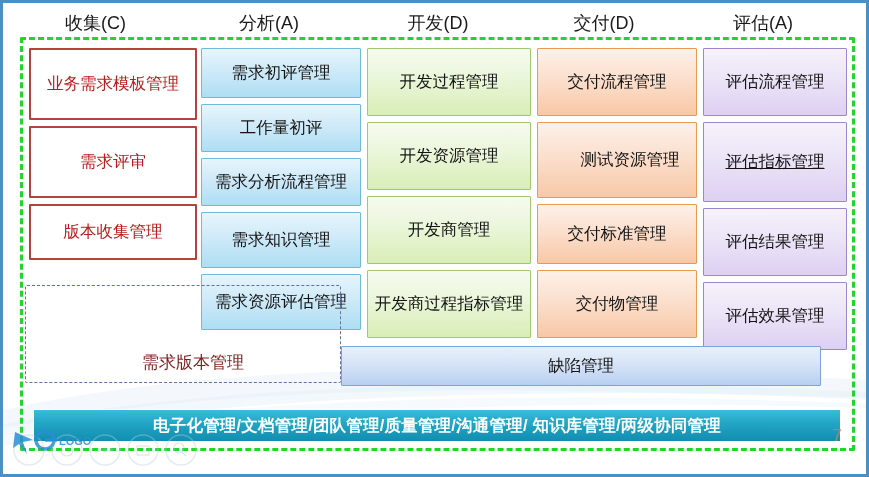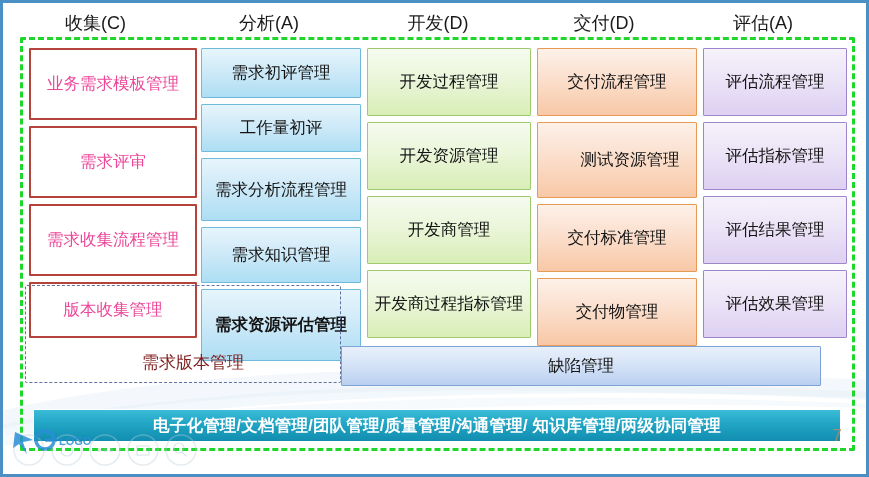--- a/index.html
+++ b/index.html
@@ -93,21 +93,21 @@
     line-height: 1.2;
     margin-bottom: 6px;
     padding: 2px 4px;
     border-radius: 1px;
   }
 
   
   .cell.red {
     background: #ffffff;
     border: 2.5px solid #b4433c;
-    color: #ec4899;
+    color: #b91c1c;
   }
   
   .cell.blue {
     background: linear-gradient(to bottom, #e7f5fc 0%, #cfeaf8 45%, #addef3 100%);
     border: 1.5px solid #6fb9da;
   }
   
   .cell.green {
     background: linear-gradient(to bottom, #f6fbef 0%, #eaf6da 45%, #d8eeb6 100%);
     border: 1.5px solid #9fc96a;
@@ -218,45 +218,44 @@
     <div class="col-head c4">交付(D)</div>
     <div class="col-head c5">评估(A)</div>
   </div>
 
   <div id="green-frame"></div>
 
   <div id="grid">
     <div class="column col1">
         <div class="cell red" style="height: 72px;">业务需求模板管理</div>
         <div class="cell red" style="height: 72px;">需求评审</div>
-        <div class="cell red" style="height: 72px;">需求收集流程管理</div>
         <div class="cell red" style="height: 56px;">版本收集管理</div>
       </div>
     <div class="column col2">
         <div class="cell blue" style="height: 50px;">需求初评管理</div>
         <div class="cell blue" style="height: 48px;">工作量初评</div>
-        <div class="cell blue" style="height: 63px;">需求分析流程管理</div>
+        <div class="cell blue" style="height: 48px;">需求分析流程管理</div>
         <div class="cell blue" style="height: 56px;">需求知识管理</div>
-        <div class="cell blue" style="height: 72px; font-weight: bold;">需求资源评估管理</div>
+        <div class="cell blue" style="height: 56px;">需求资源评估管理</div>
       </div>
     <div class="column col3">
         <div class="cell green" style="height: 68px;">开发过程管理</div>
         <div class="cell green" style="height: 68px;">开发资源管理</div>
         <div class="cell green" style="height: 68px;">开发商管理</div>
         <div class="cell green" style="height: 68px;">开发商过程指标管理</div>
       </div>
     <div class="column col4">
         <div class="cell orange" style="height: 68px;">交付流程管理</div>
         <div class="cell orange" style="height: 76px; padding-left: 30px;">测试资源管理</div>
-        <div class="cell orange" style="height: 68px;">交付标准管理</div>
+        <div class="cell orange" style="height: 60px;">交付标准管理</div>
         <div class="cell orange" style="height: 68px;">交付物管理</div>
       </div>
     <div class="column col5">
         <div class="cell purple" style="height: 68px;">评估流程管理</div>
-        <div class="cell purple" style="height: 68px;">评估指标管理</div>
+        <div class="cell purple" style="height: 80px; text-decoration: underline;">评估指标管理</div>
         <div class="cell purple" style="height: 68px; text-align: right;">评估结果管理</div>
         <div class="cell purple" style="height: 68px;">评估效果管理</div>
       </div>
   </div>
 
   <div id="version-group"></div>
   <div id="version-group-label">需求版本管理</div>
 
   <div id="defect-box" style="top: 343px;">缺陷管理</div>
 

